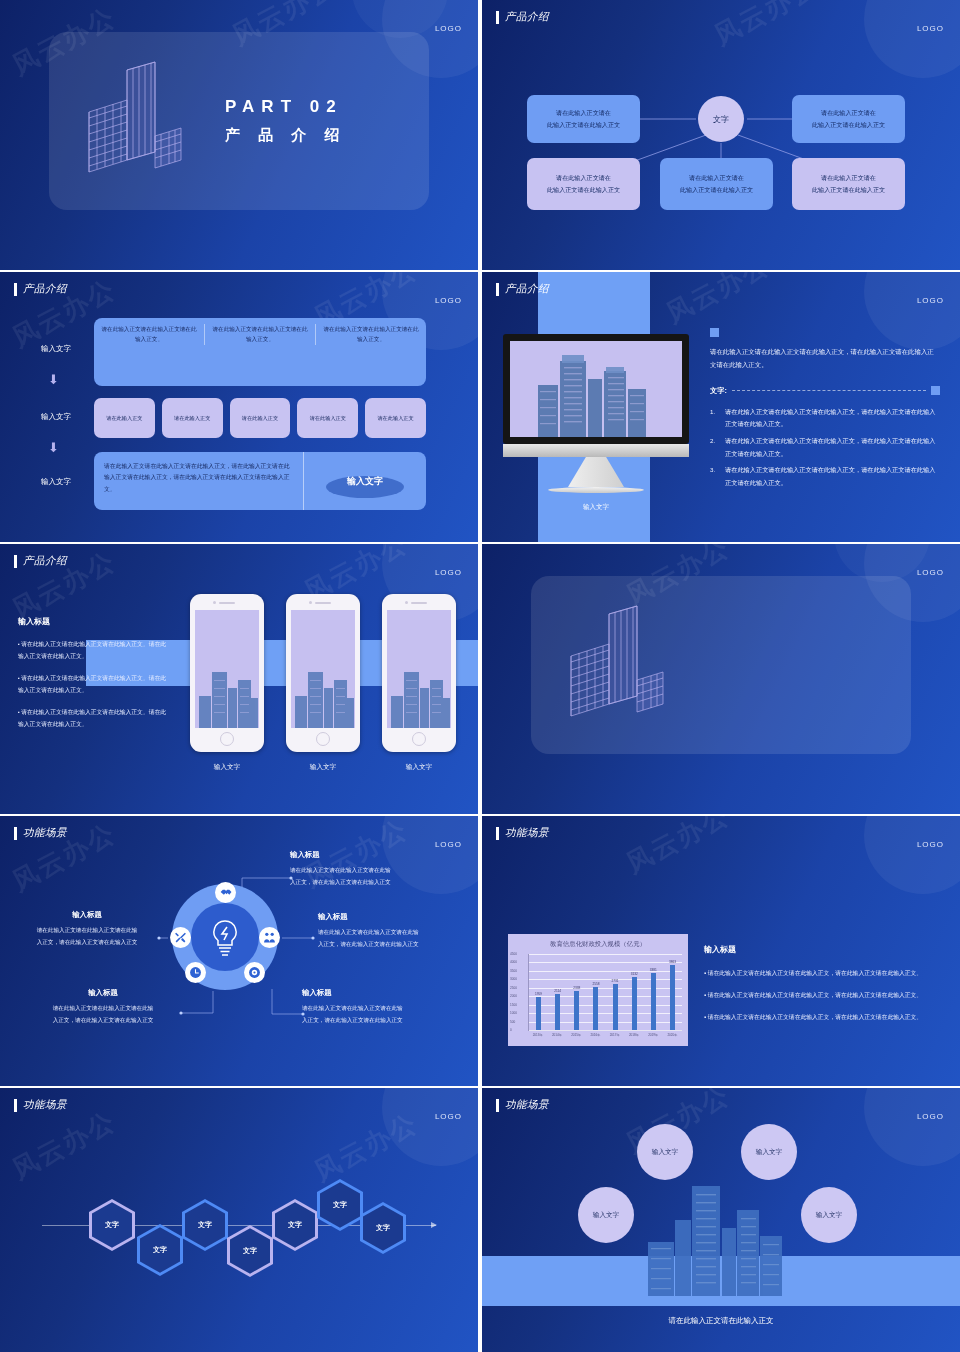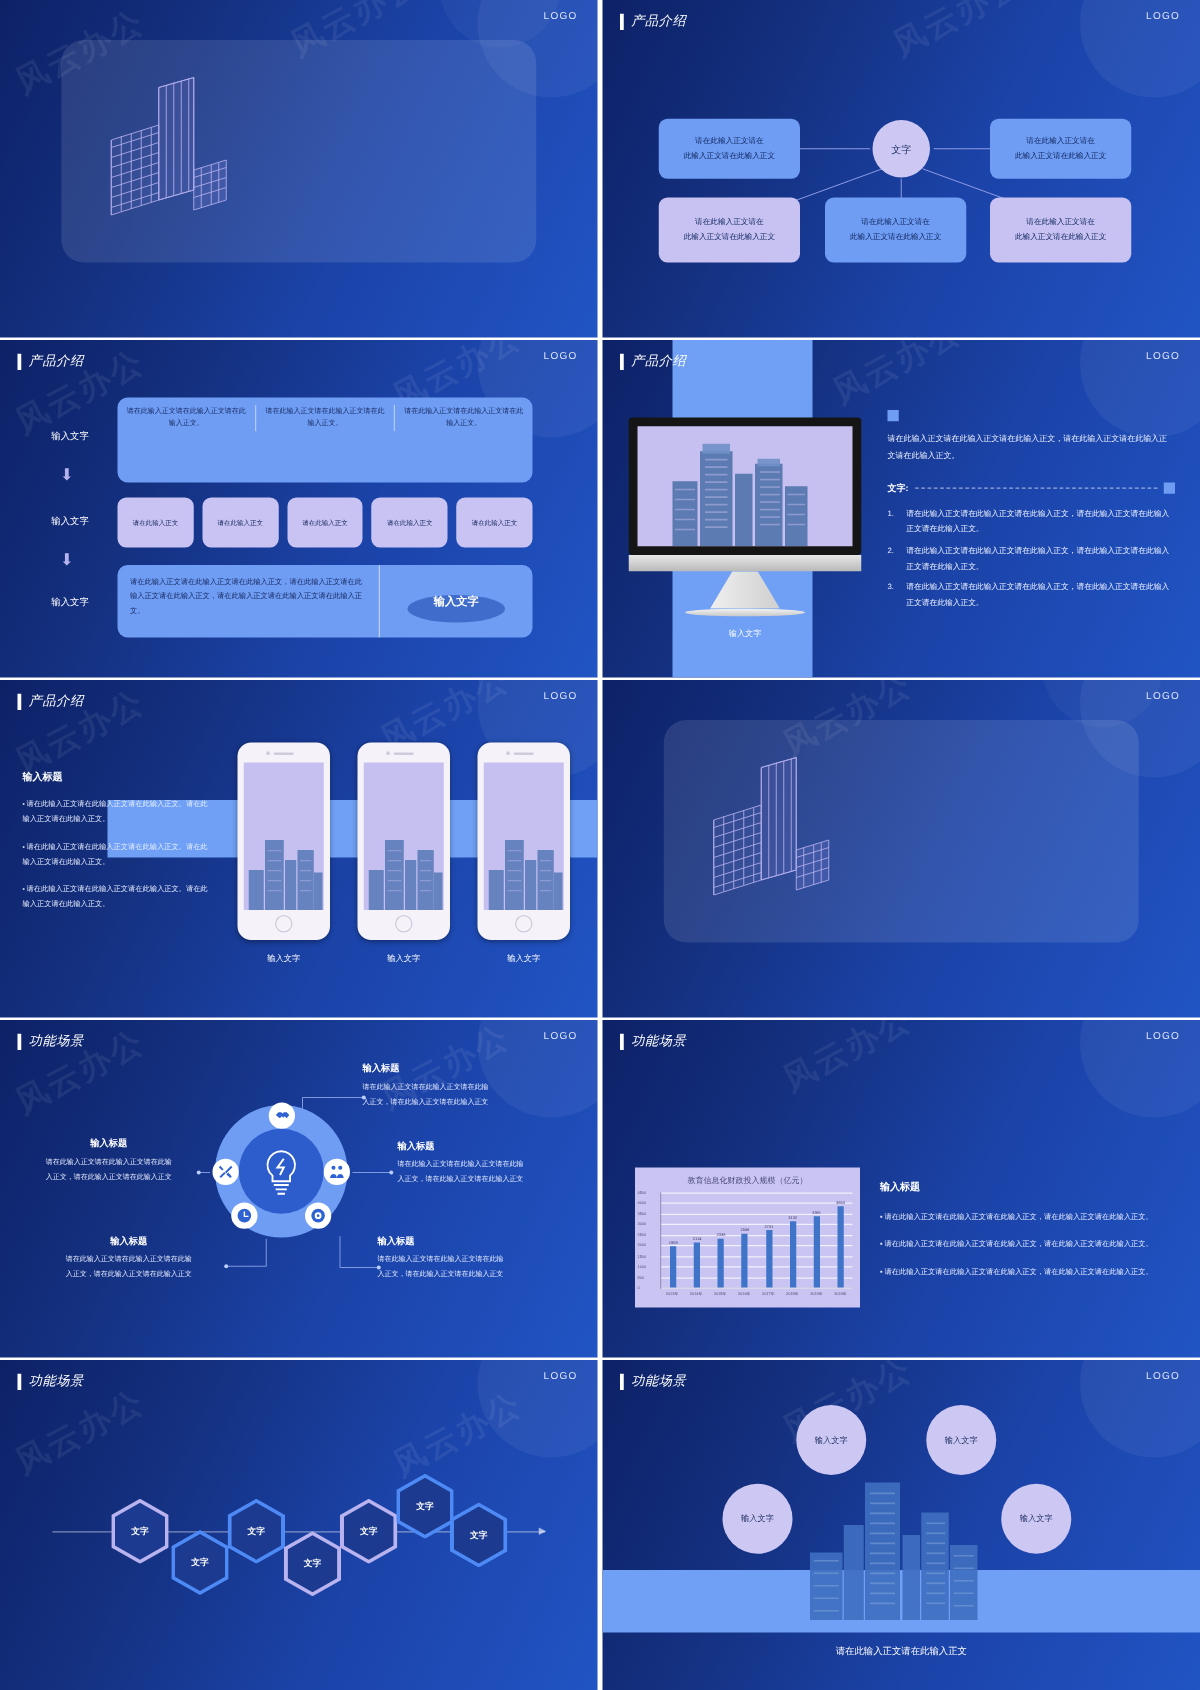--- a/index.html
+++ b/index.html
@@ -4,21 +4,21 @@
 <style>
   html,body{margin:0;padding:0;background:#ffffff;}
   body{width:960px;height:1352px;font-family:"Liberation Sans","DejaVu Sans",sans-serif;}
   .deck{width:960px;height:1352px;display:grid;grid-template-columns:478px 478px;grid-template-rows:repeat(5,270px);gap:2px 4px;padding:0 0 0 0;box-sizing:border-box;}
   .slide{position:relative;width:478px;height:270px;overflow:hidden;
          background:linear-gradient(115deg,#0d2167 0%,#14307f 28%,#1b43a8 60%,#2154c4 100%);}
   .slide .corner-circle{position:absolute;right:-22px;top:-40px;width:118px;height:118px;border-radius:50%;
          background:rgba(255,255,255,0.055);}
   .slide .corner-circle2{position:absolute;right:30px;top:-58px;width:96px;height:96px;border-radius:50%;
          background:rgba(255,255,255,0.04);}
-  .logo{position:absolute;right:16px;top:8px;color:#dfe6fb;font-size:8px;letter-spacing:1px;z-index:6;}
+  .logo{position:absolute;right:16px;top:24px;color:#dfe6fb;font-size:8px;letter-spacing:1px;z-index:6;}
   .wm{position:absolute;color:rgba(255,255,255,0.07);font-size:26px;font-weight:bold;
       transform:rotate(-28deg);letter-spacing:2px;pointer-events:none;user-select:none;z-index:1;}
   .wm.a{left:8px;top:24px;}
   .wm.b{left:228px;top:-6px;}
   .hdr{position:absolute;left:14px;top:10px;display:flex;align-items:center;gap:6px;z-index:7;}
   .hdr .bar{width:3px;height:13px;background:#ffffff;display:block;}
   .hdr .t{color:#ffffff;font-size:10.5px;font-weight:normal;font-style:italic;letter-spacing:.5px;}
 
   
   .part-card{position:absolute;left:49px;top:32px;width:380px;height:178px;border-radius:18px;
@@ -184,20 +184,24 @@
             <path d="M8 110 L46 98"></path>
             <path d="M74 80 L100 72 L100 104 L74 112 Z" fill="rgba(180,170,245,.14)"></path>
             <path d="M74 86 L100 78"></path>
               <path d="M74 94 L100 86"></path>
               <path d="M74 102 L100 94"></path>
             <path d="M80 78 L80 110"></path>
               <path d="M88 76 L88 108"></path>
               <path d="M94 74 L94 106"></path>
           </g>
         </svg>
+      </div>
+      <div class="part-txt">
+        <div class="p1">PART 02</div>
+        <div class="p2">产 品 介 绍</div>
       </div>
     </div>
   </div>
 
   <div class="slide">
     <div class="corner-circle"></div>
     <div class="wm b">风云办公</div>
     <div class="logo">LOGO</div>
     <div class="hdr">
       <span class="bar"></span>

